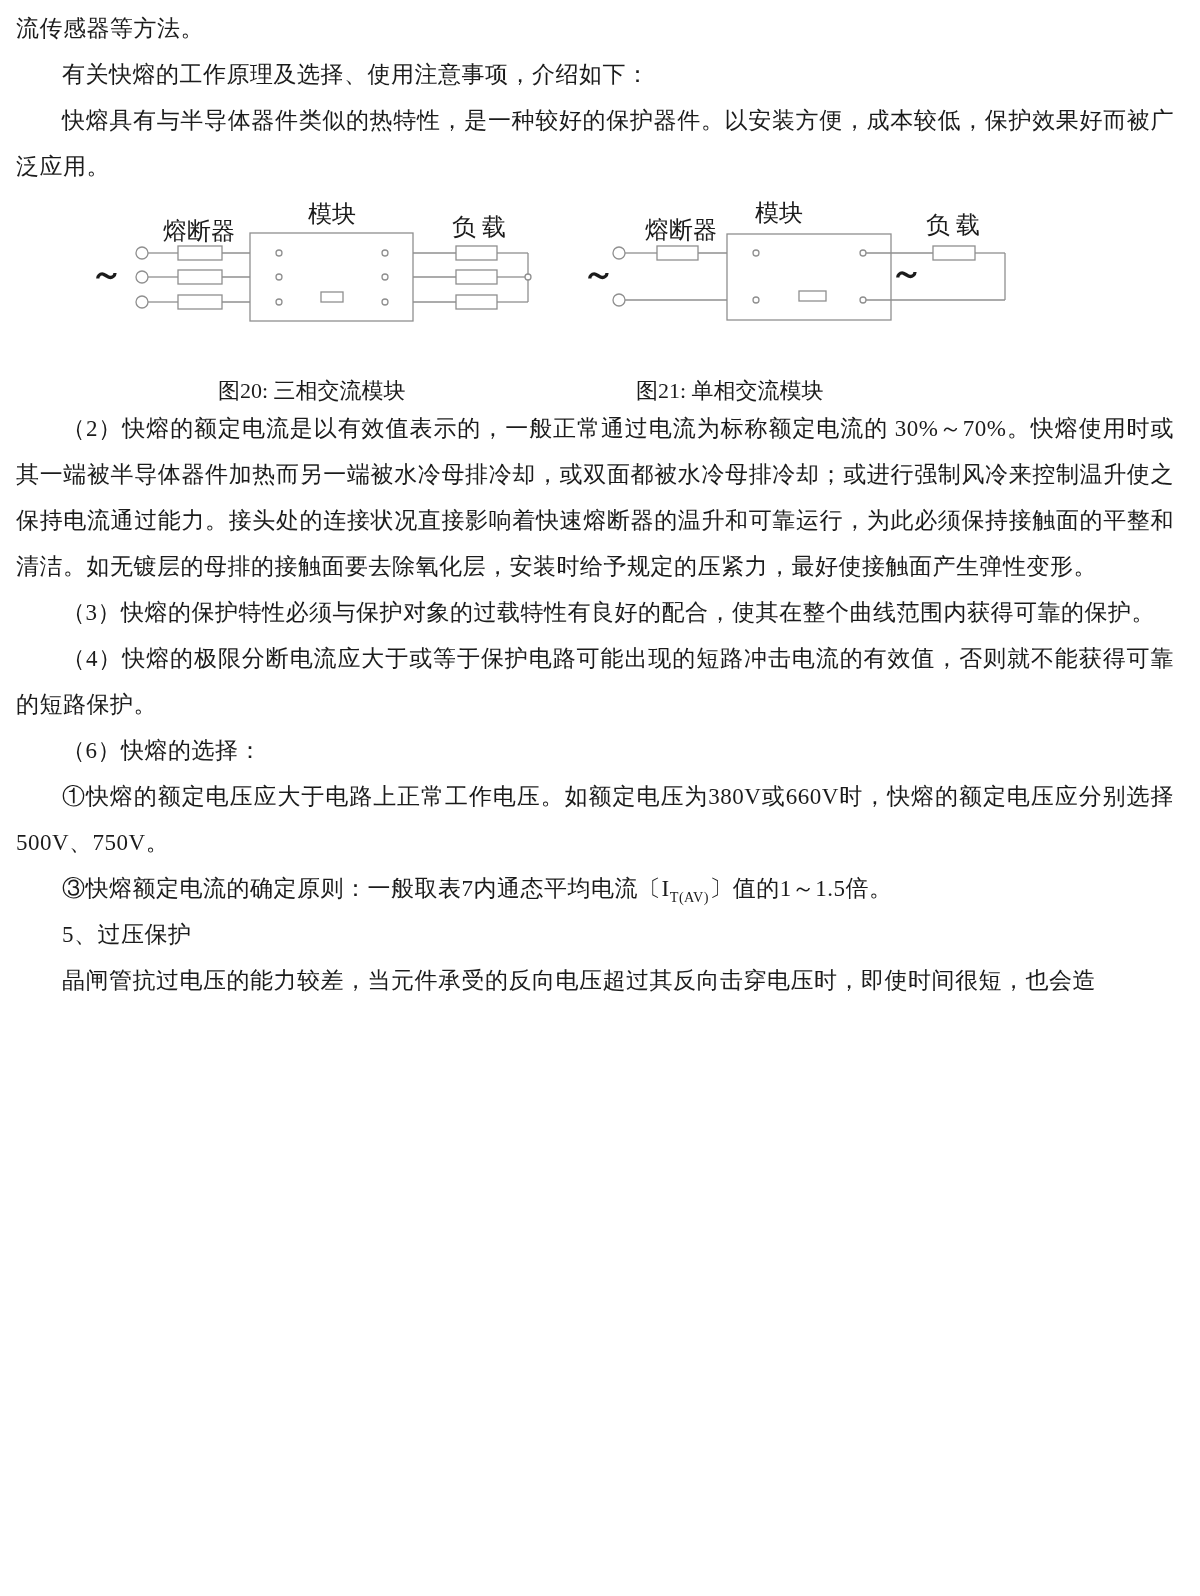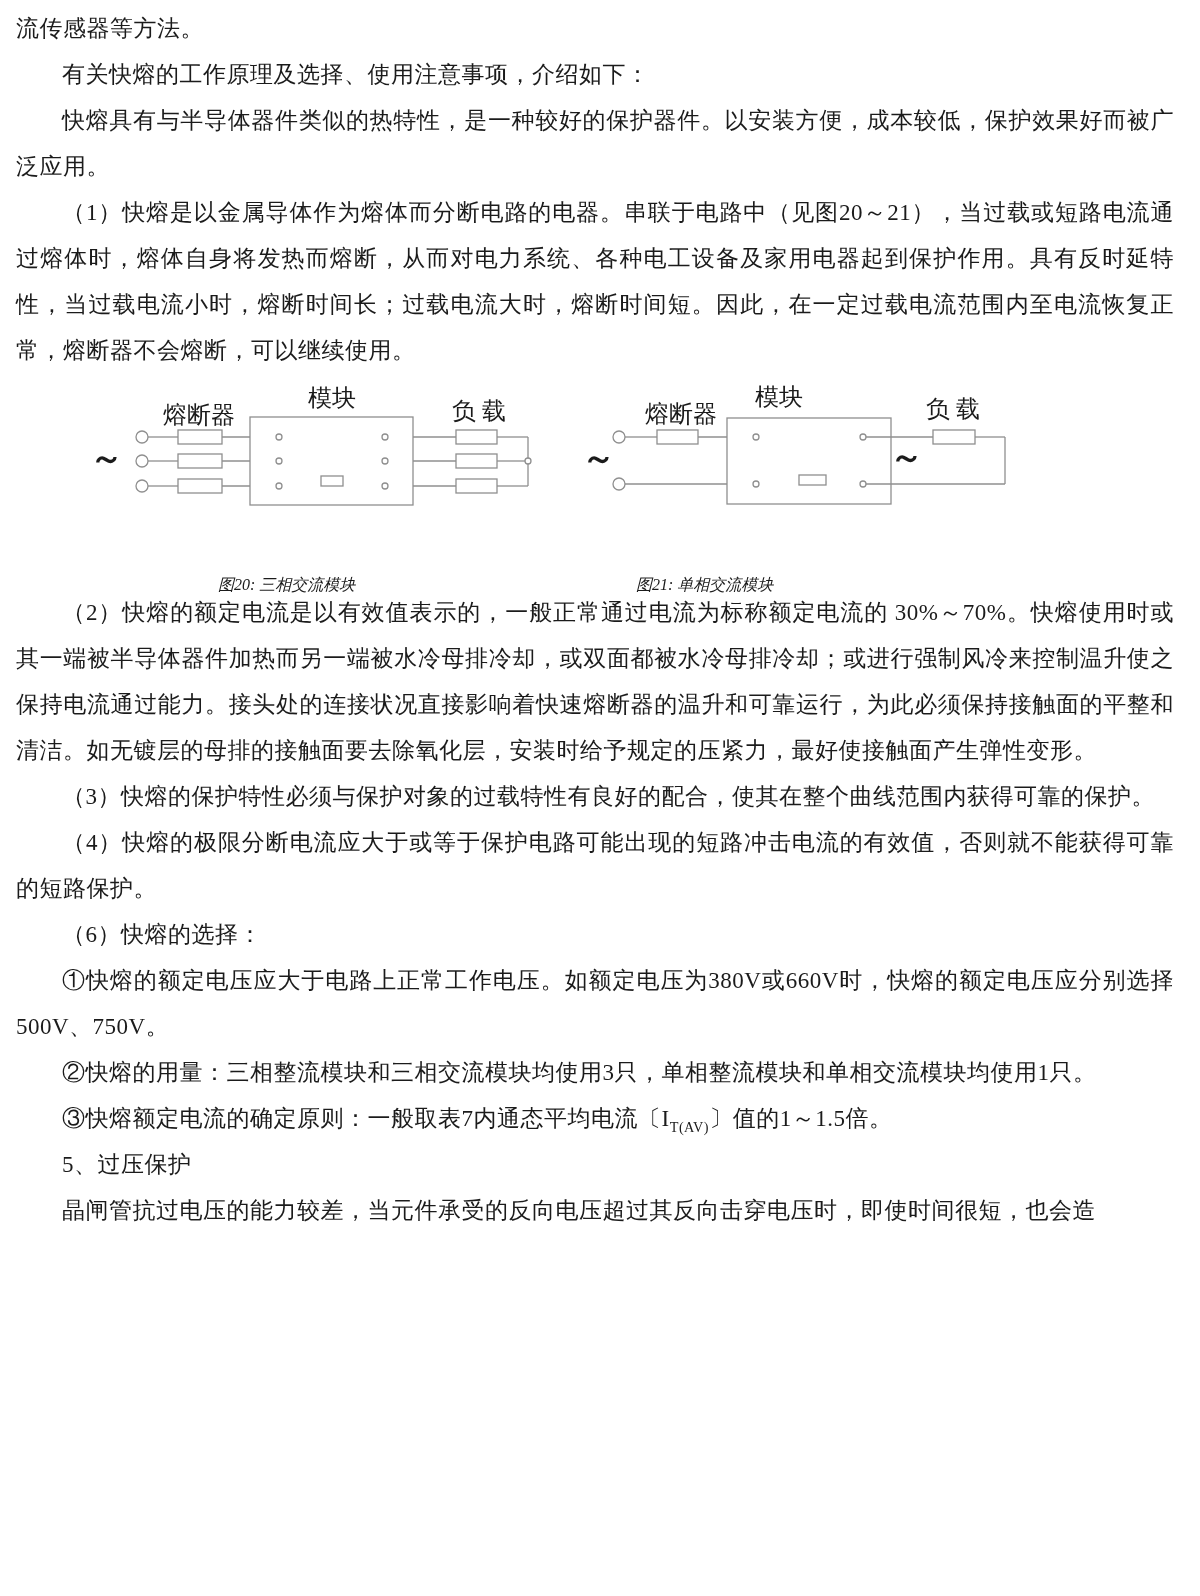--- a/index.html
+++ b/index.html
@@ -38,24 +38,23 @@
     display: block;
     width: 1158px;
     height: 172px;
   }
   .captions {
     position: relative;
     height: 40px;
   }
   .captions .cap {
     position: absolute;
-    top: 12px;
+    top: 2px;
     white-space: nowrap;
-    font-size: 16px;
-    font-style: italic;
+    font-size: 22px;
   }
   .cap-left  { left: 202px; }
   .cap-right { left: 612px; margin-left: 8px; }
   .circ-line   { stroke: #8f8f8f; stroke-width: 1.3; fill: none; }
   .circ-rect   { stroke: #8f8f8f; stroke-width: 1.3; fill: #ffffff; }
   .circ-circle { stroke: #8f8f8f; stroke-width: 1.3; fill: #ffffff; }
   .diag-label {
     fill: #1b1b1b;
     font-family: "Liberation Serif", "DejaVu Serif", serif;
     font-size: 24px;
@@ -69,21 +68,20 @@
   }
 </style>
 </head>
 <body>
 
 <div class="page">
 
   <p class="para noind">流传感器等方法。</p>
   <p class="para ind">有关快熔的工作原理及选择、使用注意事项，介绍如下：</p>
   <p class="para ind">快熔具有与半导体器件类似的热特性，是一种较好的保护器件。以安装方便，成本较低，保护效果好而被广泛应用。</p>
-  <p class="para ind">（1）快熔是以金属导体作为熔体而分断电路的电器。串联于电路中（见图20～21），当过载或短路电流通过熔体时，熔体自身将发热而熔断，从而对电力系统、各种电工设备及家用电器起到保护作用。具有反时延特性，当过载电流小时，熔断时间长；过载电流大时，熔断时间短。因此，在一定过载电流范围内至电流恢复正常，熔断器不会熔断，可以继续使用。</p>
 
   <div class="figure-block">
     <svg viewBox="16 376 1158 172" xmlns="http://www.w3.org/2000/svg">
 
       <g>
         <text class="tilde" x="90" y="467">～</text>
 
         <circle class="circ-circle" cx="142" cy="435" r="6"></circle>
         <circle class="circ-circle" cx="142" cy="459" r="6"></circle>
         <circle class="circ-circle" cx="142" cy="484" r="6"></circle>
@@ -163,21 +161,20 @@
       <span class="cap cap-left">图20:  三相交流模块</span>
       <span class="cap cap-right">图21:  单相交流模块</span>
     </div>
   </div>
 
   <p class="para ind">（2）快熔的额定电流是以有效值表示的，一般正常通过电流为标称额定电流的 30%～70%。快熔使用时或其一端被半导体器件加热而另一端被水冷母排冷却，或双面都被水冷母排冷却；或进行强制风冷来控制温升使之保持电流通过能力。接头处的连接状况直接影响着快速熔断器的温升和可靠运行，为此必须保持接触面的平整和清洁。如无镀层的母排的接触面要去除氧化层，安装时给予规定的压紧力，最好使接触面产生弹性变形。</p>
   <p class="para ind">（3）快熔的保护特性必须与保护对象的过载特性有良好的配合，使其在整个曲线范围内获得可靠的保护。</p>
   <p class="para ind">（4）快熔的极限分断电流应大于或等于保护电路可能出现的短路冲击电流的有效值，否则就不能获得可靠的短路保护。</p>
   <p class="para ind">（6）快熔的选择：</p>
   <p class="para ind">①快熔的额定电压应大于电路上正常工作电压。如额定电压为380V或660V时，快熔的额定电压应分别选择500V、750V。</p>
-  <p class="para ind">②快熔的用量：三相整流模块和三相交流模块均使用3只，单相整流模块和单相交流模块均使用1只。</p>
 
   <p class="para ind">
     <span>③快熔额定电流的确定原则：一般取表7内通态平均电流〔I</span><sub class="isub"><span>T(AV)</span></sub><span>〕值的1～1.5倍。</span>
   </p>
 
   <p class="para ind">5、过压保护</p>
   <p class="para ind">晶闸管抗过电压的能力较差，当元件承受的反向电压超过其反向击穿电压时，即使时间很短，也会造</p>
 
 </div>
 

